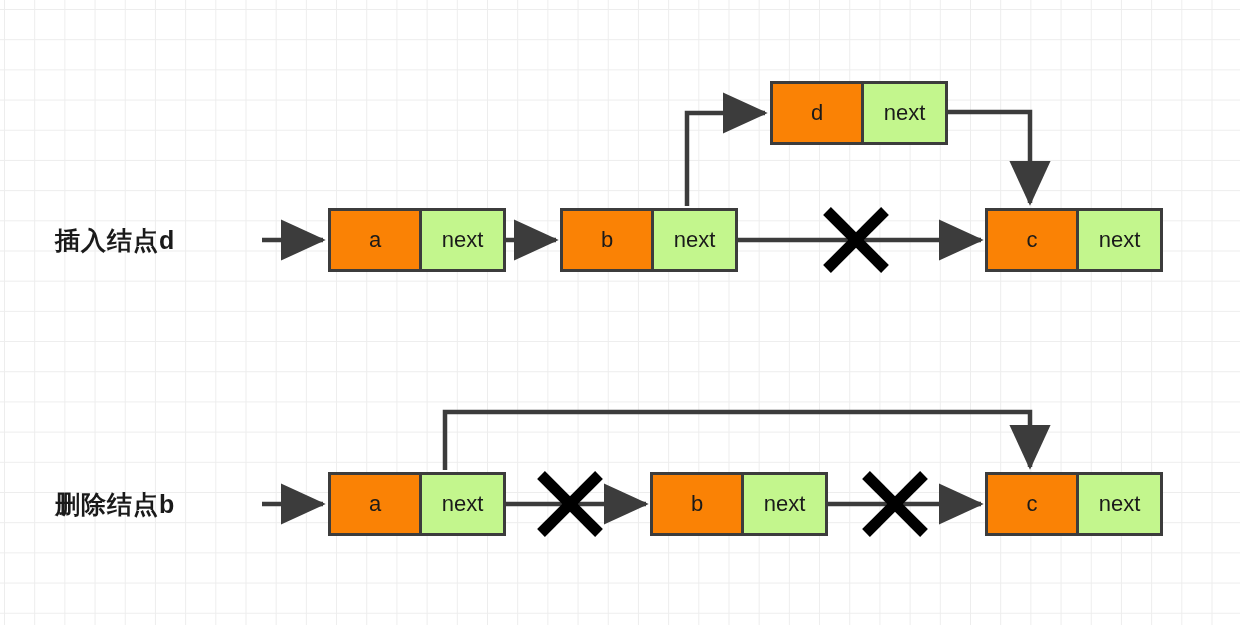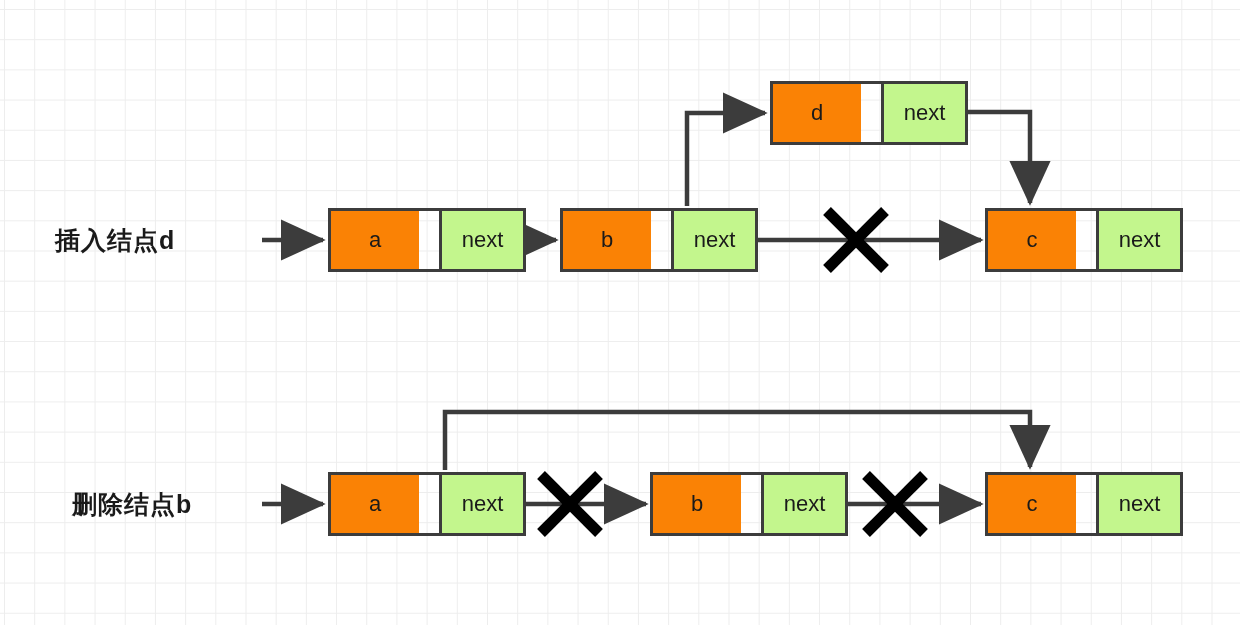--- a/index.html
+++ b/index.html
@@ -52,21 +52,20 @@
     color: #1a1a1a;
   }
   .node .cell-data {
     background: #FA8205;
     width: 88px;
   }
   .node .cell-next {
     background: #C3F68D;
     width: 84px;
     border-left: 3px solid #3c3c3c;
-    margin-left: 20px;
   }
   .watermark {
     position: absolute;
     font-size: 27px;
     color: #e2e4e7;
     letter-spacing: 2px;
     white-space: nowrap;
     font-weight: 400;
   }
 </style>
@@ -114,21 +113,21 @@
         <line x1="599" y1="475" x2="541" y2="533"></line>
       </g>
       <g>
         <line x1="866" y1="475" x2="924" y2="533"></line>
         <line x1="924" y1="475" x2="866" y2="533"></line>
       </g>
     </g>
   </svg>
 
   <div class="row-label" style="left:55px; top:224px;">插入结点d</div>
-  <div class="row-label" style="left:72px; top:488px;">删除结点b</div>
+  <div class="row-label" style="left:55px; top:488px;">删除结点b</div>
 
   <div class="node" style="left:328px; top:208px;">
     <div class="cell cell-data">a</div>
     <div class="cell cell-next">next</div>
   </div>
 
   <div class="node" style="left:560px; top:208px;">
     <div class="cell cell-data">b</div>
     <div class="cell cell-next">next</div>
   </div>

